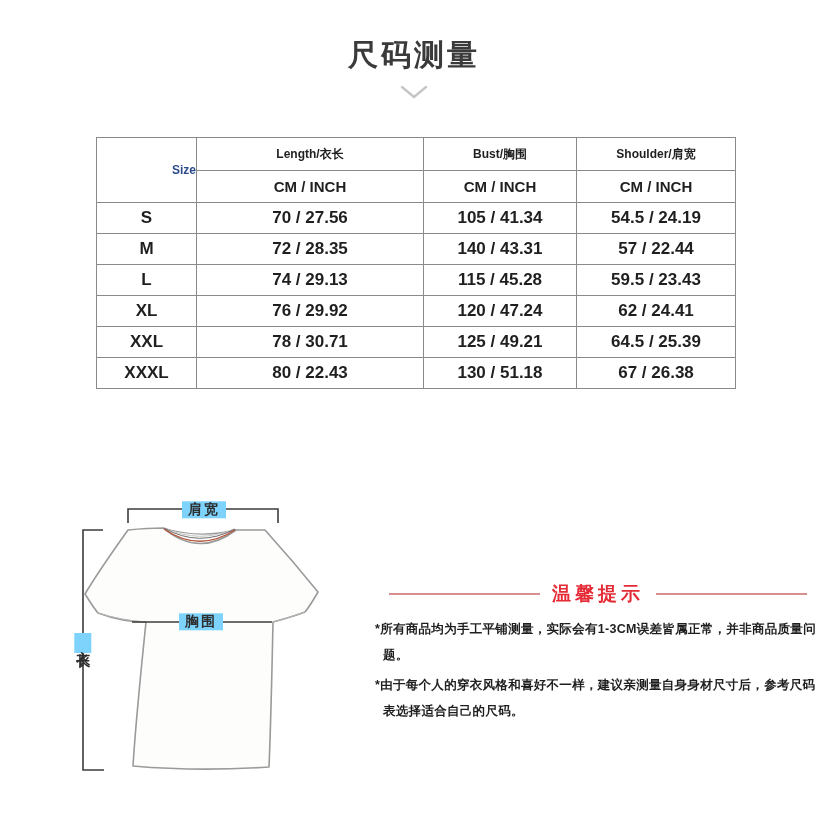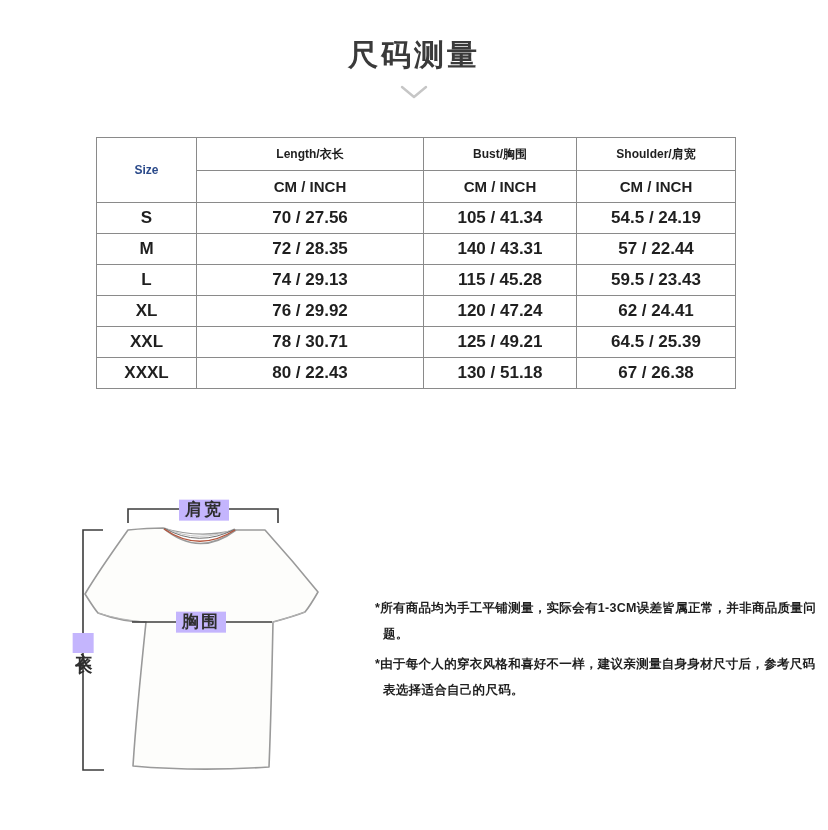--- a/index.html
+++ b/index.html
@@ -36,33 +36,33 @@
     border:1px solid #8a8a8a;
     text-align:center;vertical-align:middle;
     padding:0;
     color:#1f1f1f;
     background:#ffffff;
   }
   .size-table thead tr:first-child th{height:32px;font-size:12px;font-weight:700;}
   .size-table thead tr:last-child th{height:31px;font-size:15px;font-weight:700;}
   .size-table tbody td{height:30px;font-size:17px;font-weight:700;}
   .size-table .size-head{
-    font-size:17px;font-weight:700;color:#2b4a8a;
+    font-size:17px;font-weight:700;color:#2b4a8a;text-align:right;
   }
   .size-table tbody td.size-cell{font-weight:700;}
 
   
   .diagram-layer{
     position:absolute;left:0;top:0;width:828px;height:830px;
     pointer-events:none;
   }
   .measure-label{
     position:absolute;
-    background:#c4b5fd;
-    font-size:17px;font-weight:700;color:#2e2e2e;
+    background:#7dd3fc;
+    font-size:14px;font-weight:700;color:#2e2e2e;
     line-height:1.1;letter-spacing:2px;
     white-space:nowrap;
   }
   .label-shoulder{left:204px;top:510px;transform:translate(-50%,-50%);padding:1px 6px;}
   .label-bust{left:201px;top:622px;transform:translate(-50%,-50%);padding:1px 6px;}
   .label-length{
     left:83px;top:643px;transform:translate(-50%,-50%);
     writing-mode:vertical-rl;text-orientation:upright;
     padding:6px 1px;letter-spacing:4px;
   }
@@ -194,17 +194,22 @@
       <path d="M103,530 L83,530 L83,770 L104,770"></path>
       <path d="M132,622 L272,622"></path>
     </g>
   </svg>
 
   <span class="measure-label label-shoulder">肩宽</span>
   <span class="measure-label label-length">衣长</span>
   <span class="measure-label label-bust">胸围</span>
 
   <section class="tips">
+    <div class="tips-head">
+      <span class="tips-line"></span>
+      <h2 class="tips-title">温馨提示</h2>
+      <span class="tips-line"></span>
+    </div>
     <p class="first">*所有商品均为手工平铺测量，实际会有1-3CM误差皆属正常，并非商品质量问题。</p>
     <p>*由于每个人的穿衣风格和喜好不一样，建议亲测量自身身材尺寸后，参考尺码表选择适合自己的尺码。</p>
   </section>
 
 </div>
 
 </body></html>

